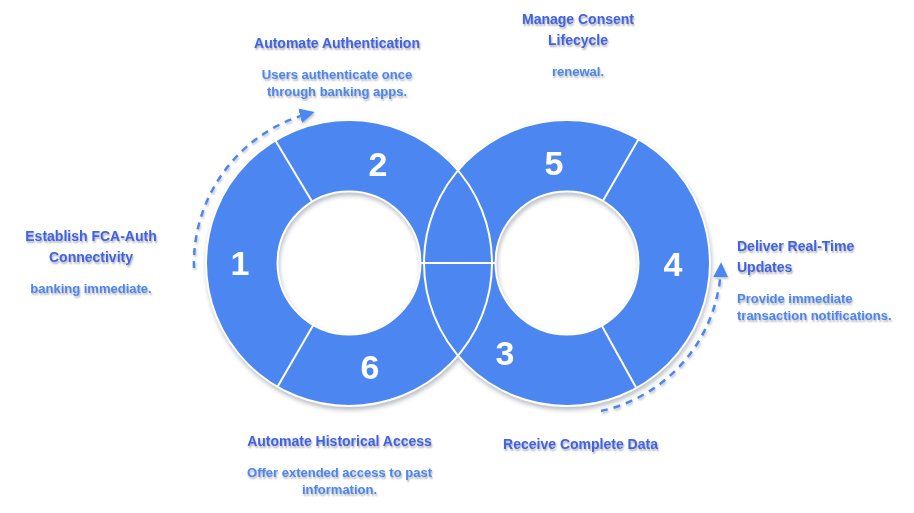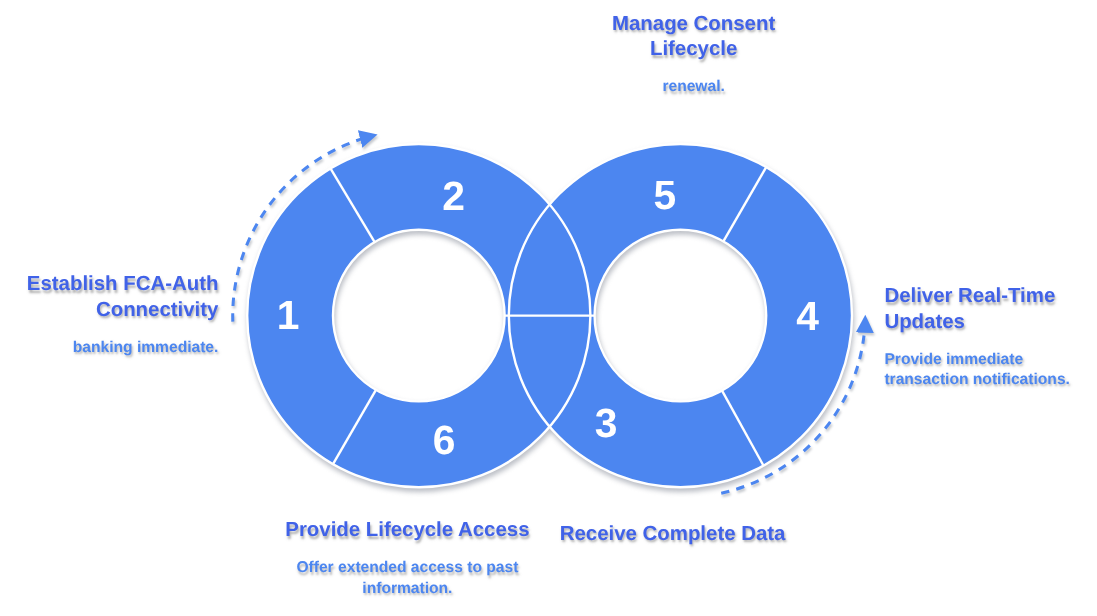--- a/index.html
+++ b/index.html
@@ -13,30 +13,30 @@
   .stage svg{position:absolute;inset:0;}
   .ring-group{filter:drop-shadow(1px 3px 2px rgba(107,114,128,0.45));}
   .flow-group{filter:drop-shadow(1px 2px 1px rgba(107,114,128,0.40));}
   .seg-number{
     font-family:"Liberation Sans", sans-serif;
     font-size:34px;font-weight:700;fill:#ffffff;
     text-anchor:middle;dominant-baseline:central;
   }
   .label{position:absolute;}
   .label .t{
-    color:#4062e8;font-size:17px;font-weight:700;line-height:21px;
+    color:#4062e8;font-size:14px;font-weight:700;line-height:21px;
     text-shadow:1px 2px 2px rgba(110,110,110,0.55);
   }
   .label .b{
     color:#4c86f0;font-size:13px;font-weight:600;line-height:17px;
     margin-top:12px;
     text-shadow:1px 2px 2px rgba(110,110,110,0.50);
   }
   .ta-c{text-align:center;}
-  .ta-r{text-align:right;}
+  .ta-r{text-align:center;}
   .ta-l{text-align:left;}
 </style>
 </head>
 <body>
 
 <div class="stage">
 
   <svg viewBox="0 0 914 513" width="914" height="513">
     <defs>
       <marker id="arrowhead" markerWidth="9" markerHeight="9" refX="4.5" refY="3" orient="auto" markerUnits="strokeWidth">
@@ -78,20 +78,29 @@
   <div class="label ta-r" style="left:0px;top:226px;width:182px;">
     <div class="t">
       <div>Establish FCA-Auth</div>
       <div>Connectivity</div>
     </div>
     <div class="b">
       <div>banking immediate.</div>
     </div>
   </div>
 
+  <div class="label ta-c" style="left:217px;top:33px;width:240px;">
+    <div class="t">
+      <div>Automate Authentication</div>
+    </div>
+    <div class="b">
+      <div>Users authenticate once</div>
+      <div>through banking apps.</div>
+    </div>
+  </div>
 
   <div class="label ta-c" style="left:468px;top:9px;width:220px;">
     <div class="t">
       <div>Manage Consent</div>
       <div>Lifecycle</div>
     </div>
     <div class="b">
       <div>renewal.</div>
     </div>
   </div>
@@ -102,27 +111,27 @@
       <div>Updates</div>
     </div>
     <div class="b">
       <div>Provide immediate</div>
       <div>transaction notifications.</div>
     </div>
   </div>
 
   <div class="label ta-c" style="left:227px;top:431px;width:225px;">
     <div class="t">
-      <div>Provide Lifecycle Access</div>
+      <div>Automate Historical Access</div>
     </div>
     <div class="b">
       <div>Offer extended access to past</div>
       <div>information.</div>
     </div>
   </div>
 
-  <div class="label ta-c" style="left:448px;top:434px;width:225px;">
+  <div class="label ta-c" style="left:468px;top:434px;width:225px;">
     <div class="t">
       <div>Receive Complete Data</div>
     </div>
   </div>
 
 </div>
 
 </body></html>

